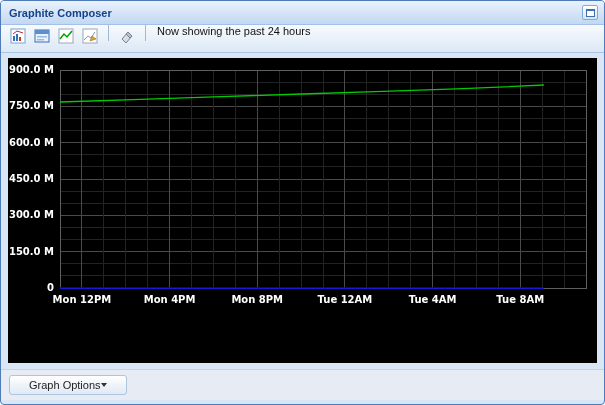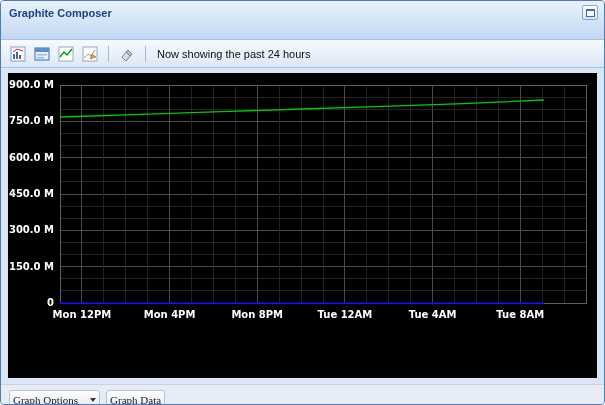--- a/index.html
+++ b/index.html
@@ -1,32 +1,32 @@
 <!DOCTYPE html>
 <html><head>
 <meta charset="utf-8">
 <style>
   html,body{margin:0;padding:0;}
   body{position:relative;width:605px;height:405px;font-family:"Liberation Sans",sans-serif;background:#ffffff;}
   .window{position:absolute;inset:0;border:1px solid #4d7cb8;border-radius:4px;background:#d9e6f6;overflow:hidden;box-sizing:border-box;}
-  .titlebar{height:23px;display:flex;align-items:center;padding:0 6px 15px 8px;background:linear-gradient(#eaf2fc,#c2d8f2);border-bottom:1px solid #a3c0e8;}
+  .titlebar{height:23px;display:flex;align-items:center;padding:0 6px 0 8px;background:linear-gradient(#eaf2fc,#c2d8f2);border-bottom:1px solid #a3c0e8;}
   .title{flex:1;font-size:11px;font-weight:bold;color:#15428b;}
   .collapse-btn{width:16px;height:15px;border:1px solid #88a9d2;background:linear-gradient(#ffffff,#d6e4f6);border-radius:2px;display:flex;align-items:center;justify-content:center;cursor:pointer;padding:0;}
   .collapse-btn i{display:block;width:7px;height:5px;border:1px solid #3b6fb3;border-top-width:2px;background:#fff;}
-  .toolbar{height:27px;display:flex;align-items:center;gap:2px;padding:0 6px;background:linear-gradient(#f7fafd,#dce8f6);border-bottom:1px solid #aac4e2;}
+  .toolbar{height:27px;display:flex;align-items:flex-start;gap:2px;padding:0 6px;background:linear-gradient(#f7fafd,#dce8f6);border-bottom:1px solid #aac4e2;}
   .tool-btn{width:22px;height:22px;display:flex;align-items:center;justify-content:center;border:1px solid transparent;border-radius:2px;background:transparent;cursor:pointer;padding:0;}
   .tb-sep{width:1px;height:16px;background:#9fb9d6;margin:0 5px;}
   .status-text{font-size:11px;color:#111;margin-left:4px;white-space:nowrap;}
   .chart-panel{position:relative;margin:5px 7px 0 7px;height:305px;background:#000;}
   .legend{position:absolute;left:16px;bottom:5px;}
   .legend-row{display:flex;align-items:center;height:14px;}
   .legend-swatch{display:inline-block;width:8px;height:8px;margin-right:5px;}
   .legend-label{color:#fff;font-size:9px;font-weight:bold;font-style:italic;font-family:"DejaVu Sans",sans-serif;white-space:nowrap;}
   .footer{display:flex;align-items:center;gap:6px;margin-top:6px;padding:4px 8px;background:#e7ecf4;border-top:1px solid #c8d4e4;height:22px;}
-  .btn{display:flex;align-items:center;gap:12px;font-size:11px;color:#222;padding:3px 3px;border:1px solid #aec5e0;border-radius:3px;background:linear-gradient(#ffffff,#dfe9f6);cursor:pointer;font-family:Liberation Serif, serif;}
+  .btn{display:flex;align-items:center;gap:0;font-size:11px;color:#222;padding:3px 19px;border:1px solid #aec5e0;border-radius:3px;background:linear-gradient(#ffffff,#dfe9f6);cursor:pointer;font-family:Liberation Sans, sans-serif;}
   .btn.pressed{background:linear-gradient(#cadff6,#a9c9ea);border-color:#6f9cce;color:#103a6b;}
   .arrow-down{width:0;height:0;border-left:3px solid transparent;border-right:3px solid transparent;border-top:4px solid #333;}
   .icon-svg{display:block;}
 </style>
 </head>
 <body>
 
 <div class="window">
 
   <div class="titlebar">
@@ -141,18 +141,15 @@
         <polyline points="52.0,44.0 132.7,41.3 213.3,38.6 294.0,36.0 374.6,33.3 455.3,30.7 535.9,27.0" fill="none" stroke="#00cc00" stroke-width="1.3"></polyline>
         <polyline points="52.0,230.0 132.7,230.0 213.3,230.0 294.0,230.0 374.6,230.0 455.3,230.0 535.9,230.0" fill="none" stroke="#0000ff" stroke-width="1.3"></polyline>
       </svg>
   </div>
 
   <div class="footer">
     <button class="btn">
       <span>Graph Options</span>
       <span class="arrow-down"></span>
     </button>
-    <button class="btn">
-      <span>Graph Data</span>
-    </button>
   </div>
 
 </div>
 
 </body></html>

